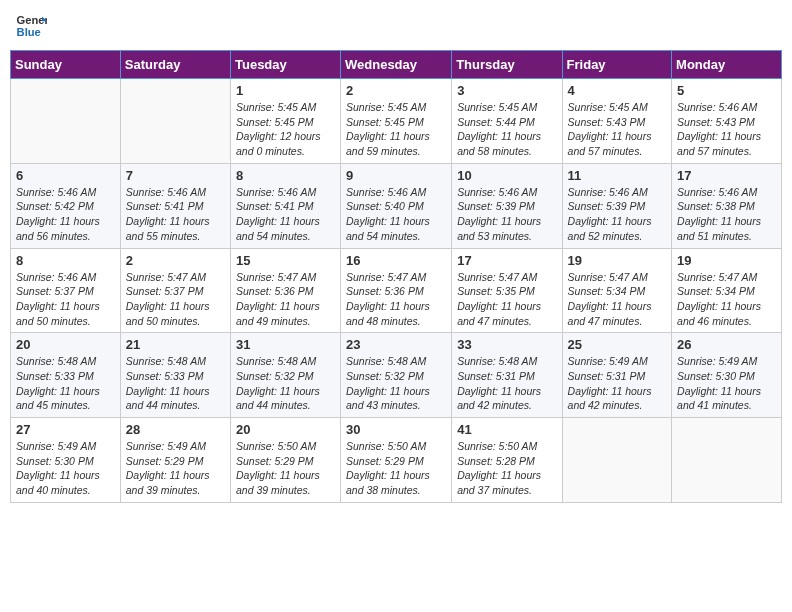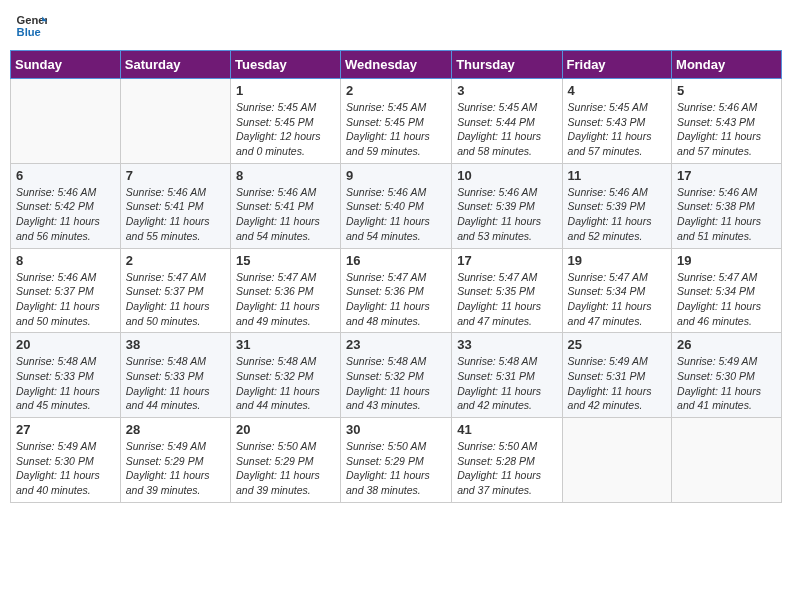--- a/index.html
+++ b/index.html
@@ -258,21 +258,21 @@
       </tr>
       <tr>
         <td>
           <span class="day-number">20</span>
           <div class="day-info" style="white-space: pre-line;">Sunrise: 5:48 AM
 Sunset: 5:33 PM
 Daylight: 11 hours
 and 45 minutes.</div>
         </td>
         <td>
-          <span class="day-number">38</span>
+          <span class="day-number">21</span>
           <div class="day-info" style="white-space: pre-line;">Sunrise: 5:48 AM
 Sunset: 5:33 PM
 Daylight: 11 hours
 and 44 minutes.</div>
         </td>
         <td>
           <span class="day-number">31</span>
           <div class="day-info" style="white-space: pre-line;">Sunrise: 5:48 AM
 Sunset: 5:32 PM
 Daylight: 11 hours

